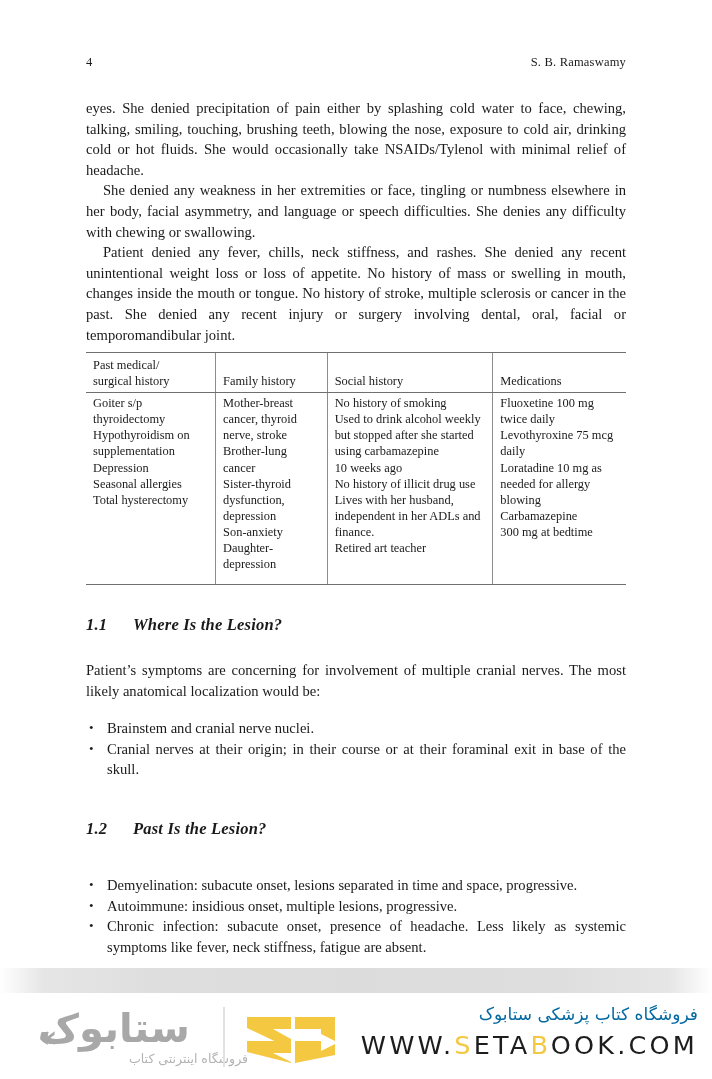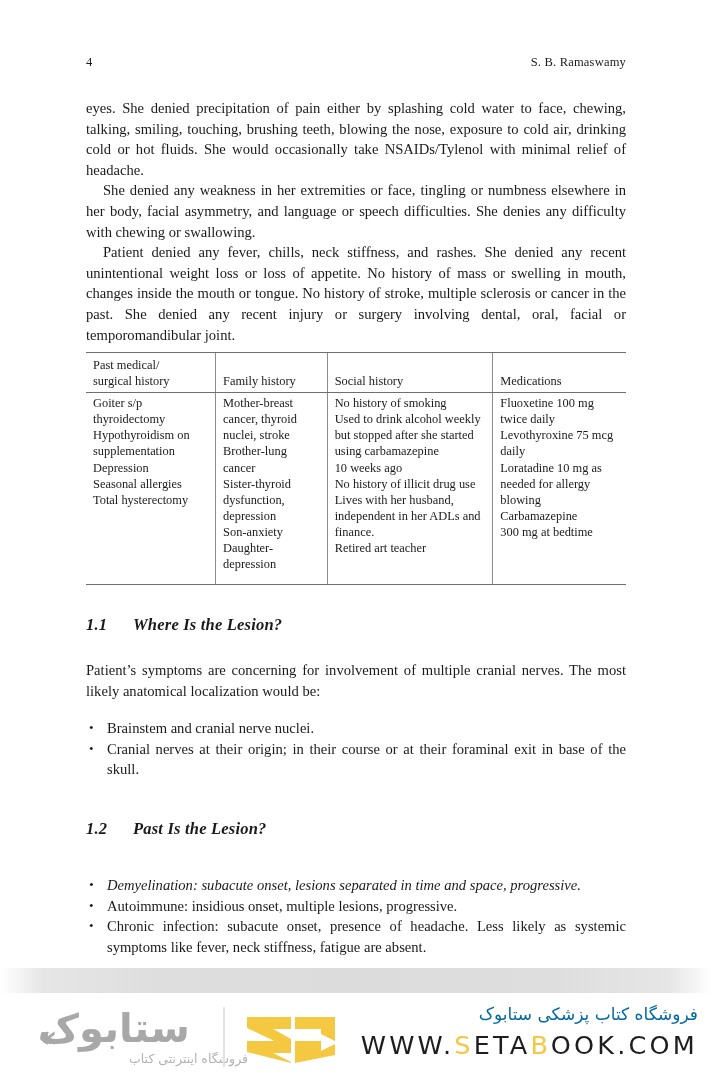--- a/index.html
+++ b/index.html
@@ -137,21 +137,21 @@
     text-align: justify;
     margin: 0;
   }
   ul.bul li::before {
     content: "\2022";
     position: absolute;
     left: 3px;
     top: 0;
     font-size: 13px;
   }
-  ul.bul li.just { text-align: justify; font-style: italic; }
+  ul.bul li.just { text-align: justify; }
 
   
   .footer-band {
     position: absolute;
     left: 0;
     top: 968px;
     width: 712px;
     height: 25px;
     background: linear-gradient(to right,
         #ffffff 0%, #e6e6e6 6%, #dedede 22%, #dcdcdc 50%,
@@ -294,21 +294,21 @@
             <span class="cell-line">thyroidectomy</span>
             <span class="cell-line">Hypothyroidism on</span>
             <span class="cell-line">supplementation</span>
             <span class="cell-line">Depression</span>
             <span class="cell-line">Seasonal allergies</span>
             <span class="cell-line">Total hysterectomy</span>
           </td>
           <td class="col2 body-cell">
             <span class="cell-line">Mother-breast</span>
             <span class="cell-line">cancer, thyroid</span>
-            <span class="cell-line">nuclei, stroke</span>
+            <span class="cell-line">nerve, stroke</span>
             <span class="cell-line">Brother-lung</span>
             <span class="cell-line">cancer</span>
             <span class="cell-line">Sister-thyroid</span>
             <span class="cell-line">dysfunction,</span>
             <span class="cell-line">depression</span>
             <span class="cell-line">Son-anxiety</span>
             <span class="cell-line">Daughter-</span>
             <span class="cell-line">depression</span>
           </td>
           <td class="col3 body-cell">

